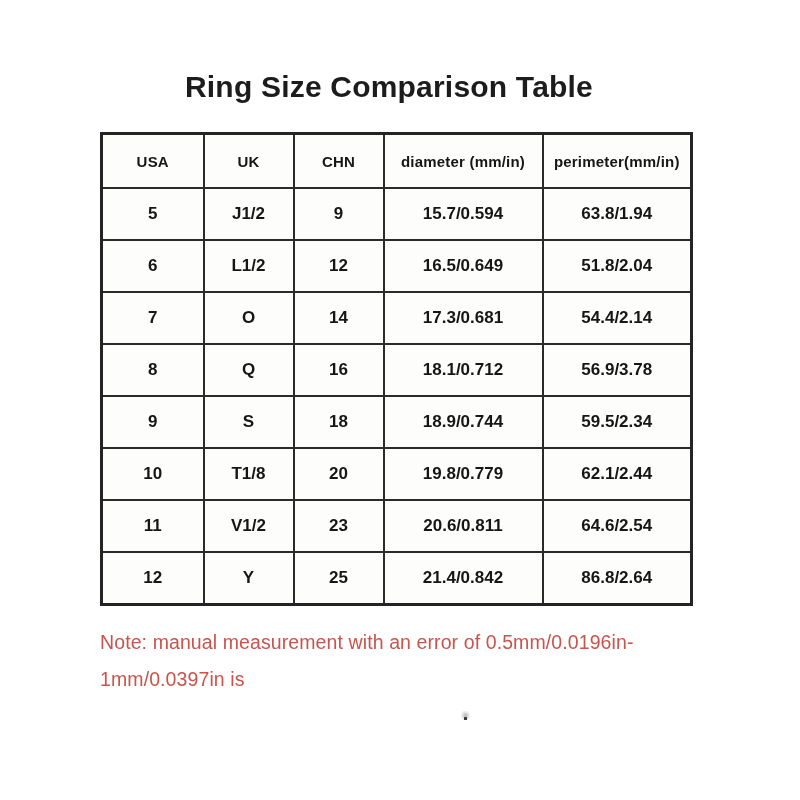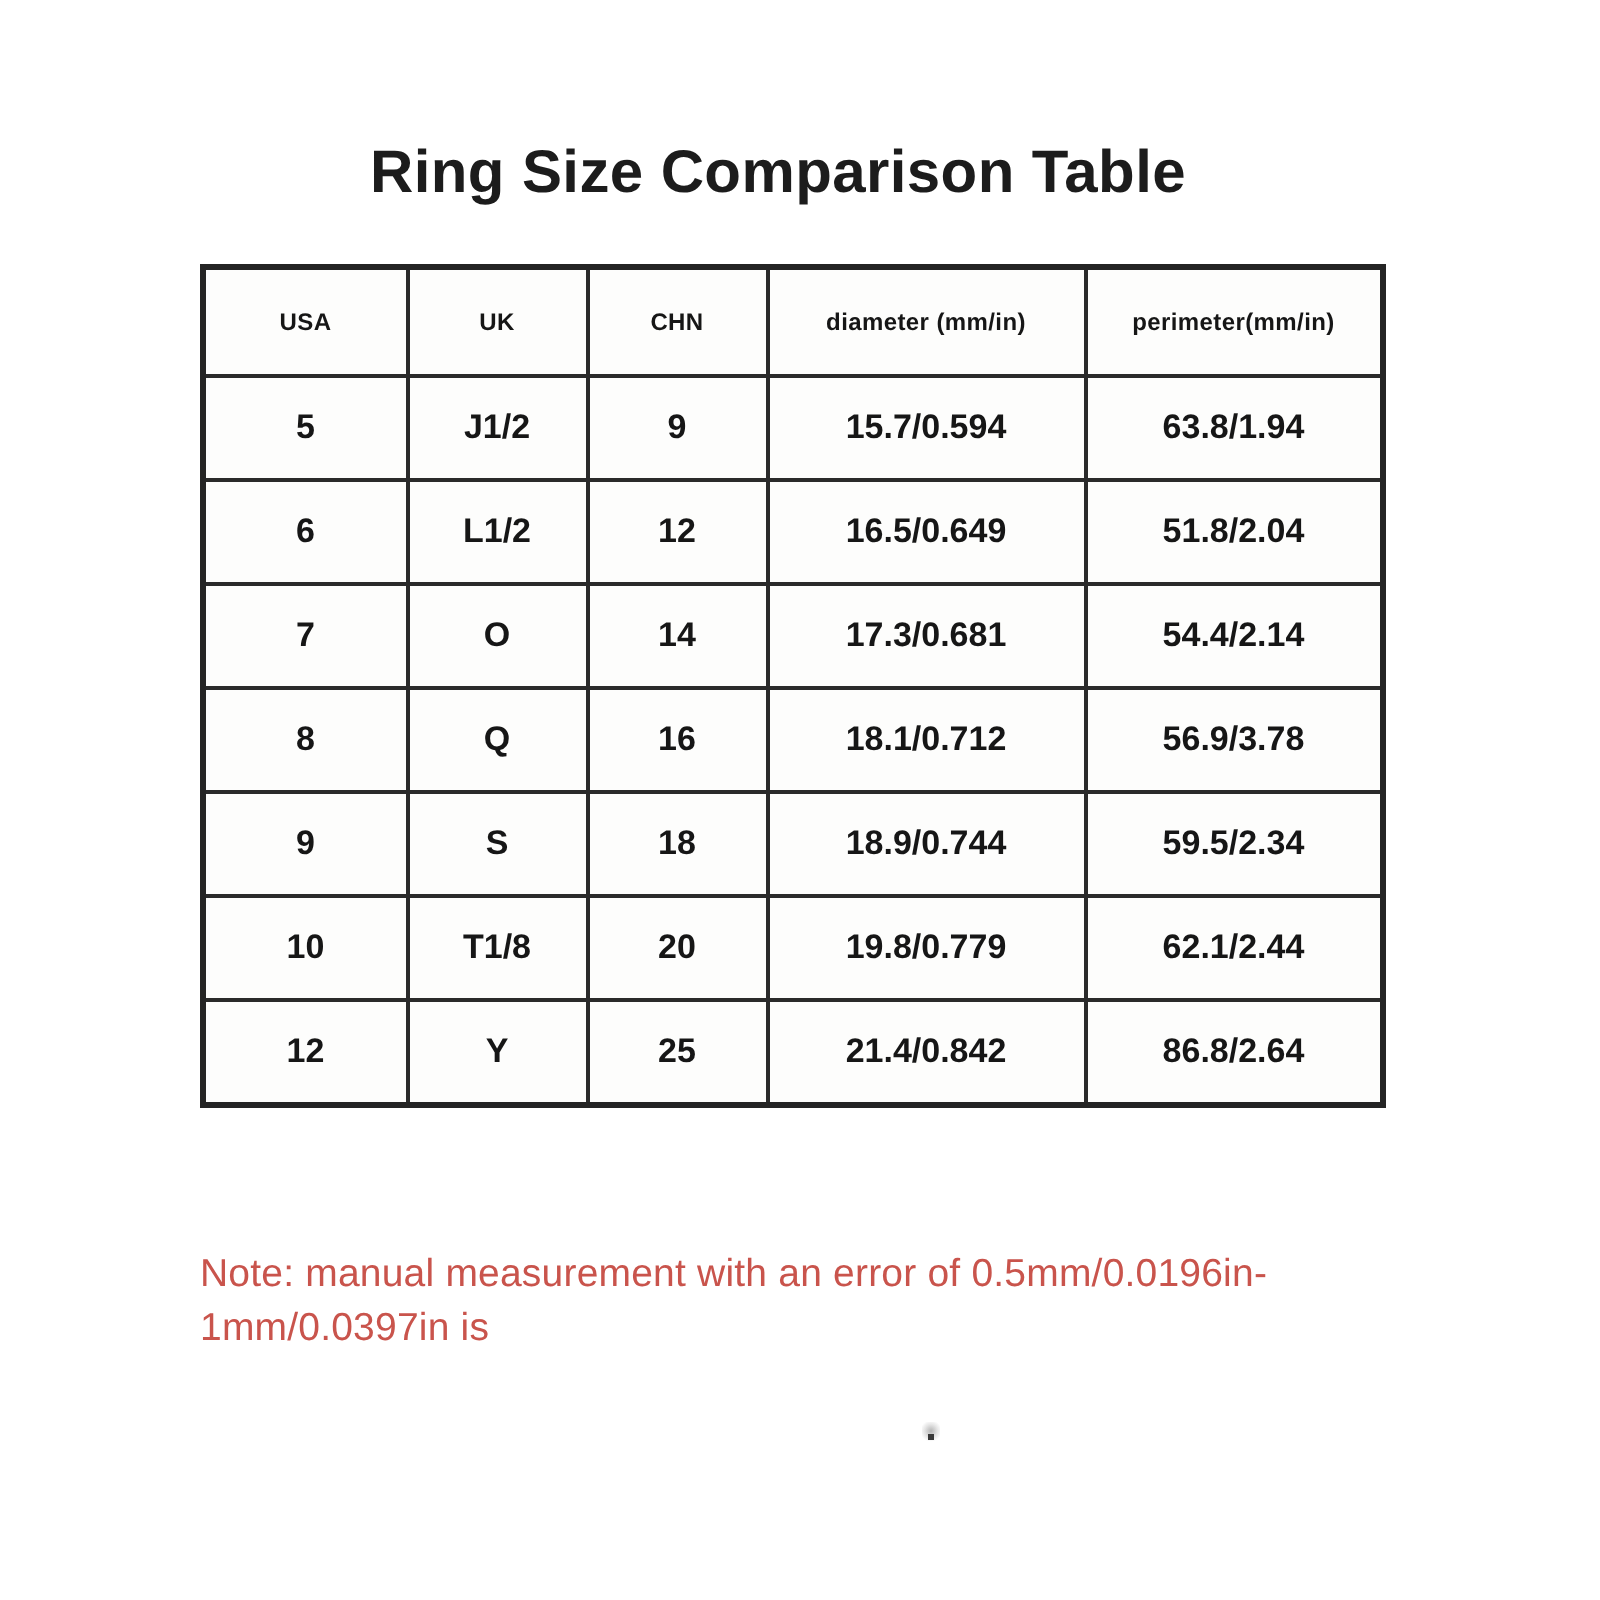--- a/index.html
+++ b/index.html
@@ -47,34 +47,34 @@
     border: 2px solid #2a2a2a;
     text-align: center;
     vertical-align: middle;
     font-weight: bold;
     color: #161616;
     padding: 0;
     overflow: hidden;
   }
   .ring-table thead th {
     height: 52px;
-    font-size: 12px;
+    font-size: 15px;
     letter-spacing: 0.2px;
   }
   .ring-table tbody td {
     height: 50px;
     font-size: 17px;
   }
   .note {
     position: absolute;
     left: 100px;
     top: 624px;
     width: 600px;
     font-size: 19.5px;
-    line-height: 27px;
+    line-height: 37px;
     color: #c9544c;
     font-weight: normal;
     letter-spacing: 0.1px;
   }
   .smudge {
     position: absolute;
     left: 461px;
     top: 711px;
     width: 9px;
     height: 10px;
@@ -149,20 +149,27 @@
       <td>59.5/2.34</td>
     </tr>
     <tr>
       <td>10</td>
       <td>T1/8</td>
       <td>20</td>
       <td>19.8/0.779</td>
       <td>62.1/2.44</td>
     </tr>
     <tr>
+      <td>11</td>
+      <td>V1/2</td>
+      <td>23</td>
+      <td>20.6/0.811</td>
+      <td>64.6/2.54</td>
+    </tr>
+    <tr>
       <td>12</td>
       <td>Y</td>
       <td>25</td>
       <td>21.4/0.842</td>
       <td>86.8/2.64</td>
     </tr>
   </tbody>
 </table>
 
 <div class="note">

